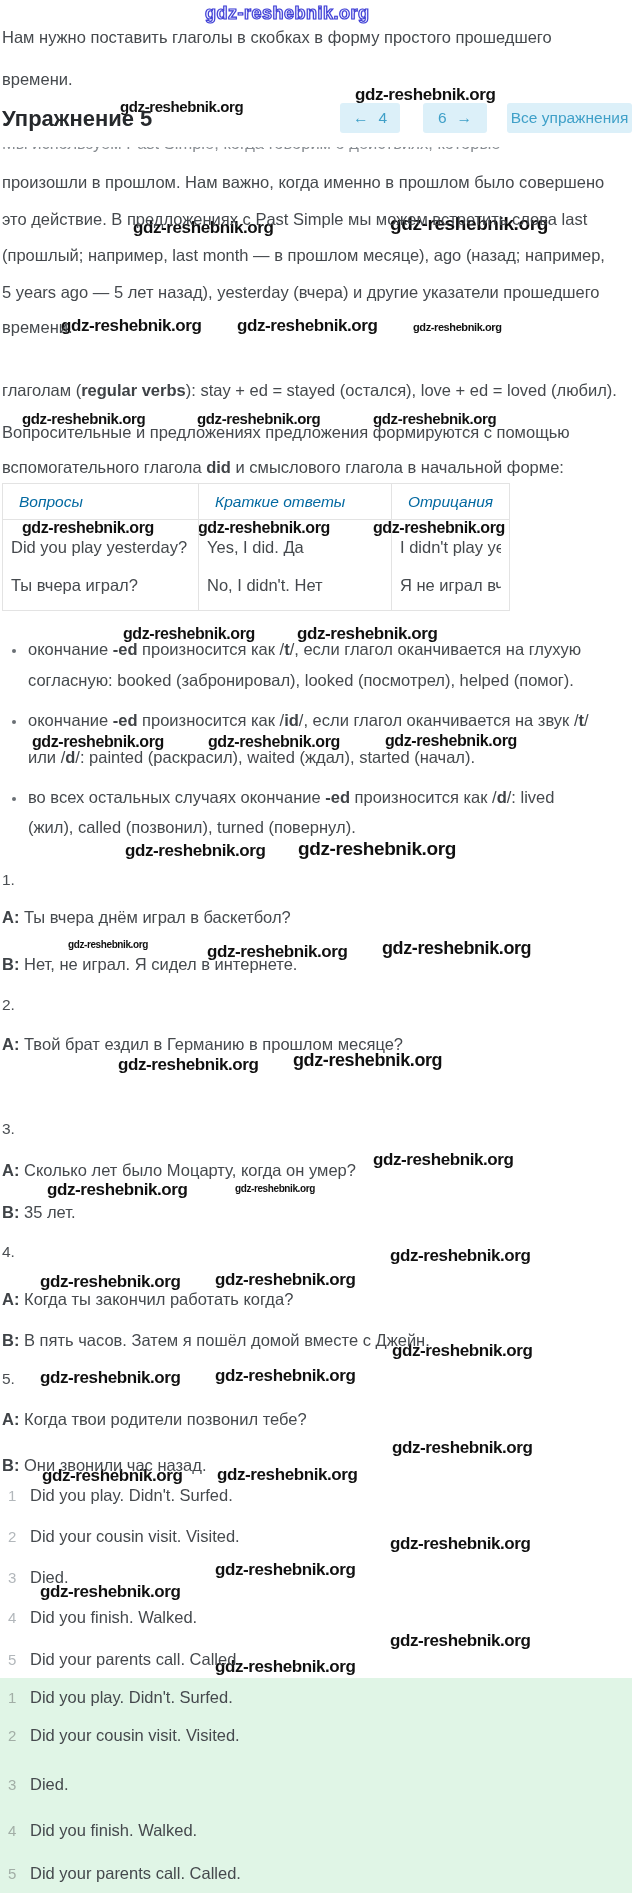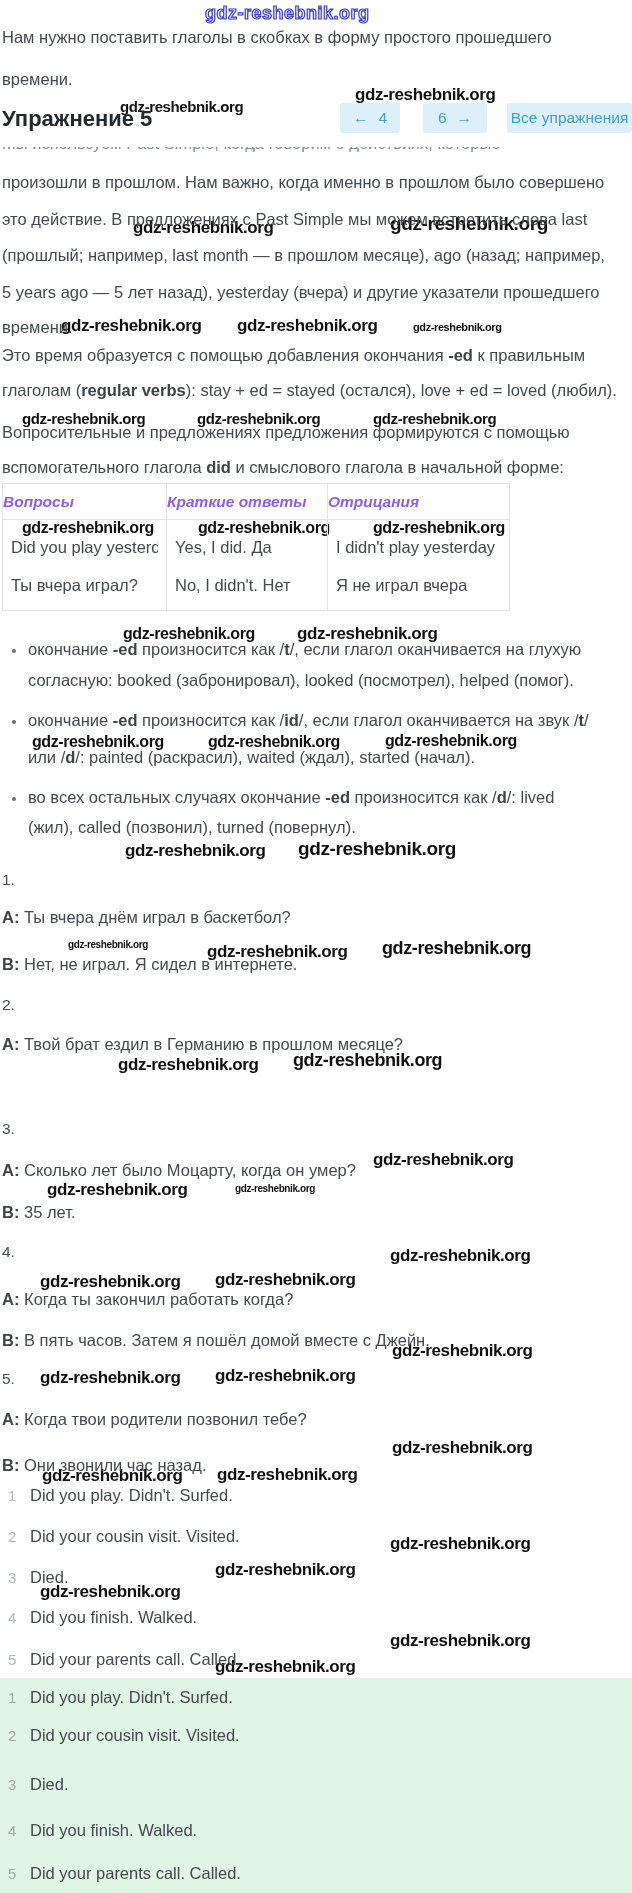--- a/index.html
+++ b/index.html
@@ -18,22 +18,22 @@
   .navbtn{position:absolute;top:103px;height:30px;background:#dcf0f9;color:#3fa0c8;border:none;
           border-radius:3px;font-family:"Liberation Sans",sans-serif;font-size:15.5px;
           display:flex;align-items:center;justify-content:center;gap:10px;cursor:pointer;padding:0;}
   
   .clip-band{position:absolute;left:2px;top:147px;width:620px;height:15px;overflow:hidden;}
   .clip-band span{position:absolute;left:0;top:-13px;font-size:16.5px;color:#878c91;white-space:nowrap;}
   
   .gtable{position:absolute;left:2px;top:483px;width:508px;border-collapse:collapse;
           border:1px solid #e3e3e3;table-layout:fixed;}
   .gtable th{border-left:1px solid #e3e3e3;border-bottom:1px solid #e3e3e3;
-             font-style:italic;font-weight:bold;font-size:15.5px;color:#8b5cf6;
-             text-align:left;padding:9px 0 8px;}
+             font-style:italic;font-weight:normal;font-size:15.5px;color:#0369a1;
+             text-align:left;padding:9px 16px 8px;}
   .gtable td{border-left:1px solid #e3e3e3;vertical-align:top;padding:8px 8px 6px;font-size:16.5px;}
   .gtable td div{line-height:38px;white-space:nowrap;overflow:hidden;}
   .gtable th:first-child,.gtable td:first-child{border-left:none;}
   
   .dot{position:absolute;width:4px;height:4px;border-radius:50%;background:#6a6f74;left:12px;}
   .bullet-line{left:28px;}
   
   .ans-num{position:absolute;left:8px;font-size:15px;color:#b2b7bb;}
   .ans-text{position:absolute;left:30px;font-size:16.5px;color:#45494d;white-space:nowrap;}
   .green-box{position:absolute;left:0;top:1678px;width:632px;height:215px;background:#e0f5e6;}
@@ -116,21 +116,20 @@
   <div class="clip-band">
     <span>Мы используем Past Simple, когда говорим о действиях, которые</span>
   </div>
 
   <div class="line" style="top:173px">произошли в прошлом. Нам важно, когда именно в прошлом было совершено</div>
   <div class="line" style="top:210px">это действие. В предложениях с Past Simple мы можем встретить слова last</div>
   <div class="line" style="top:246px">(прошлый; например, last month — в прошлом месяце), ago (назад; например,</div>
   <div class="line" style="top:283px">5 years ago — 5 лет назад), yesterday (вчера) и другие указатели прошедшего</div>
   <div class="line" style="top:318px">времени.</div>
 
-  <div class="line" style="top:346px">Это время образуется с помощью добавления окончания <b>-ed</b> к правильным</div>
   <div class="line" style="top:381px">глаголам (<b>regular verbs</b>): stay + ed = stayed (остался), love + ed = loved (любил).</div>
 
   <div class="line" style="top:423px">Вопросительные и предложениях предложения формируются с помощью</div>
   <div class="line" style="top:458px">вспомогательного глагола <b>did</b> и смыслового глагола в начальной форме:</div>
 
   <table class="gtable">
     <thead>
       <tr>
         <th style="width:163px">Вопросы</th>
         <th style="width:160px">Краткие ответы</th>

